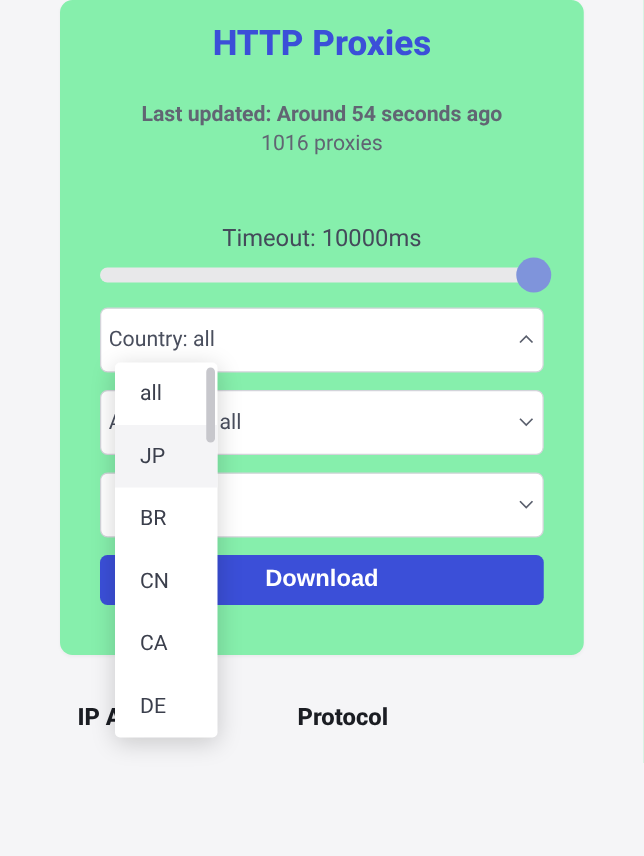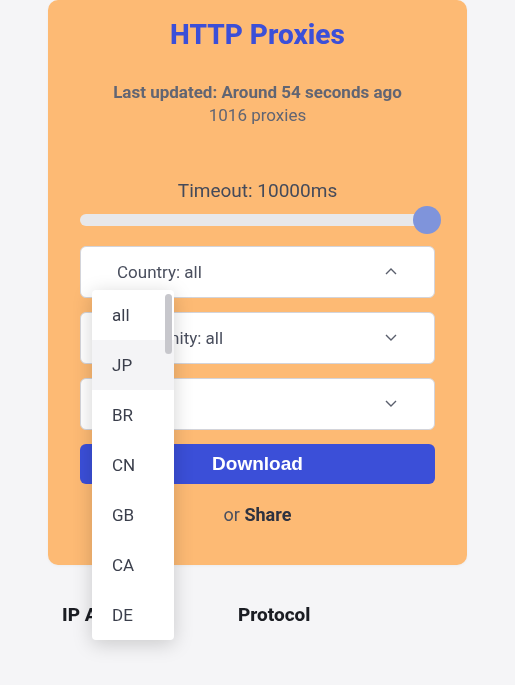--- a/index.html
+++ b/index.html
@@ -5,21 +5,21 @@
   * { box-sizing: border-box; margin: 0; padding: 0; }
   html, body { width: 515px; height: 685px; }
   body {
     font-family: -apple-system, BlinkMacSystemFont, "Segoe UI", Roboto, "Helvetica Neue", Arial, sans-serif;
     background: #f5f5f7;
     color: #333;
     overflow: hidden;
     position: relative;
   }
   .card {
-    background: #fdba74;
+    background: #86efac;
     border-radius: 10px;
     margin: 0 48px;
     padding: 18px 32px 40px 32px;
     box-shadow: 0 1px 3px rgba(0,0,0,0.04);
     position: relative;
   }
   .title {
     color: #3b4fd8;
     font-weight: 800;
     font-size: 28px;
@@ -62,21 +62,21 @@
     border-radius: 50%;
     background: #7f94db;
   }
   .select {
     border: 1px solid #d3d4da;
     border-radius: 6px;
     height: 52px;
     display: flex;
     align-items: center;
     justify-content: space-between;
-    padding: 0 36px;
+    padding: 0 6px;
     font-size: 17px;
     color: #4a4f5e;
     margin-bottom: 14px;
     background: #fff;
     cursor: pointer;
   }
   .chev { width: 14px; height: 14px; }
   .chev svg { display: block; }
   .download {
     background: #3b4fd8;
@@ -186,32 +186,28 @@
     <span></span>
     <span class="chev">
       <svg width="14" height="14" viewBox="0 0 14 14">
           <polyline points="2,4 7,9 12,4" fill="none" stroke="#5a5f6d" stroke-width="1.4"></polyline>
         </svg>
     </span>
   </div>
 
   <button class="download">Download</button>
 
-  <div class="share-row">
-    <span>or </span><span class="share">Share</span>
-  </div>
 </div>
 
 <div class="dropdown">
   <div class="dropdown-inner">
     <div class="dd-item">all</div>
     <div class="dd-item hover">JP</div>
     <div class="dd-item">BR</div>
     <div class="dd-item">CN</div>
-    <div class="dd-item">GB</div>
     <div class="dd-item">CA</div>
     <div class="dd-item">DE</div>
     <div class="dd-scrollbar"></div>
   </div>
 </div>
 
 <div class="table-head">
   <div class="th th1">IP Address</div>
   <div class="th th3">Protocol</div>
 </div>

